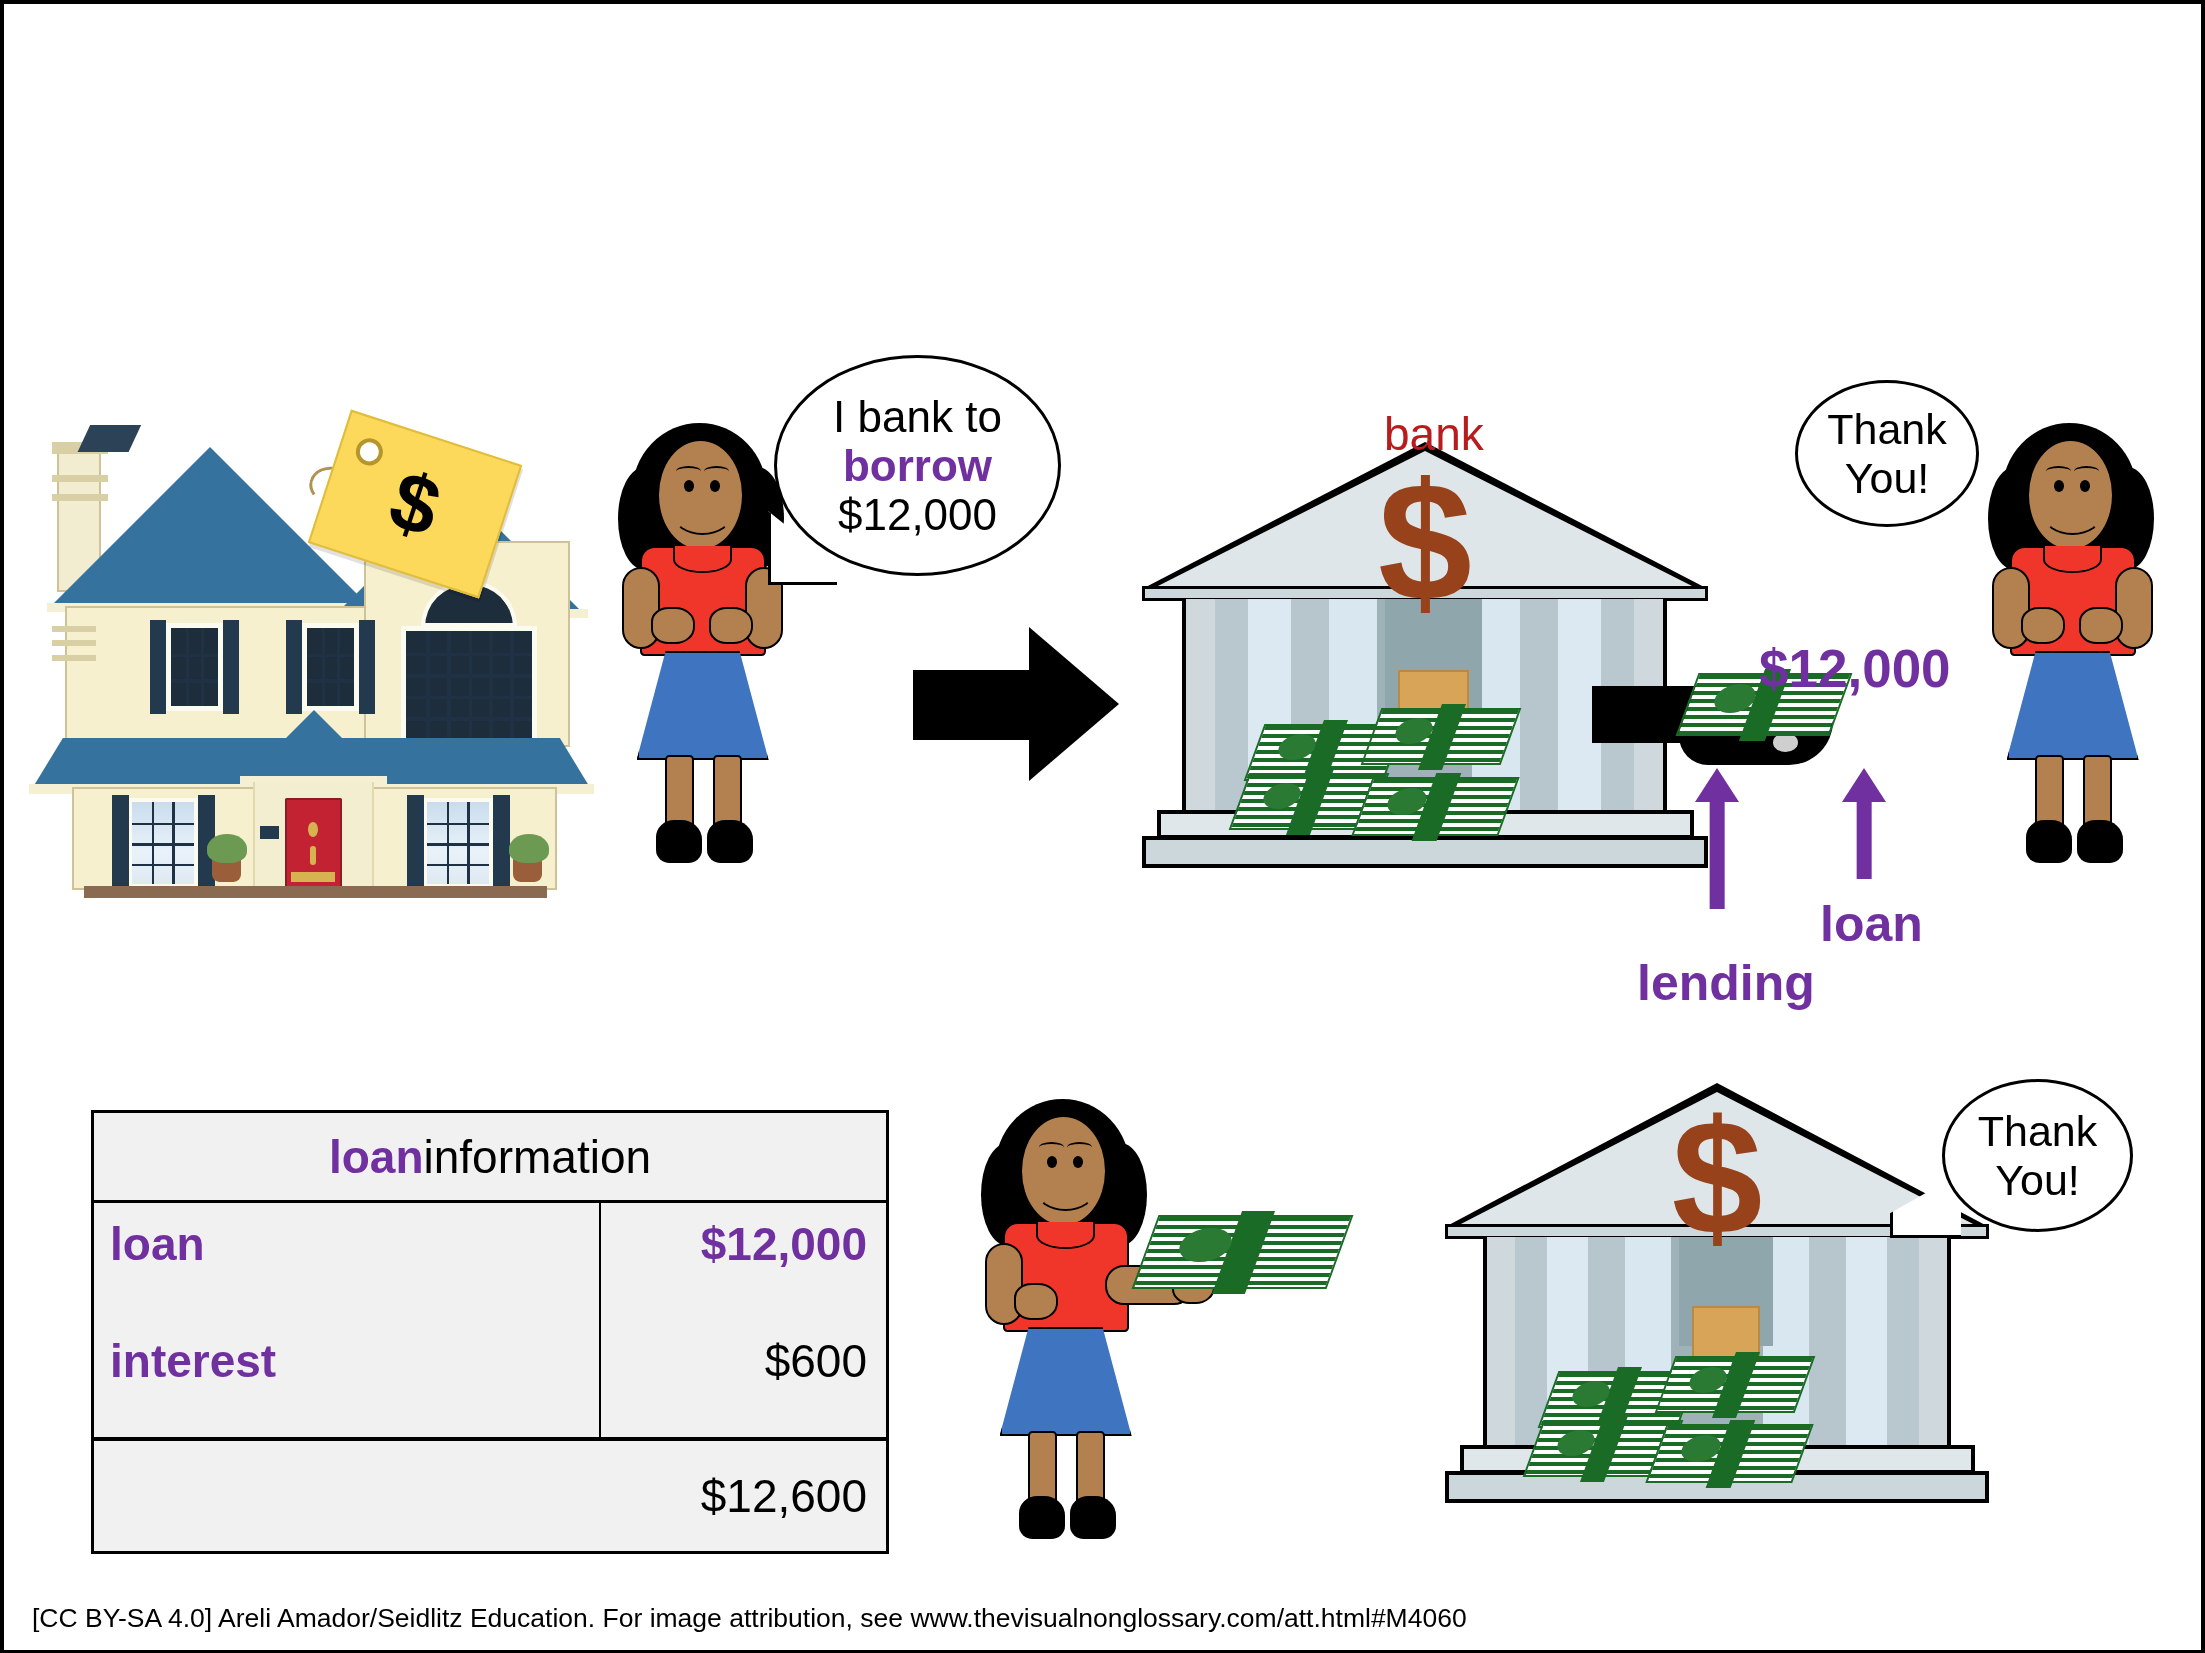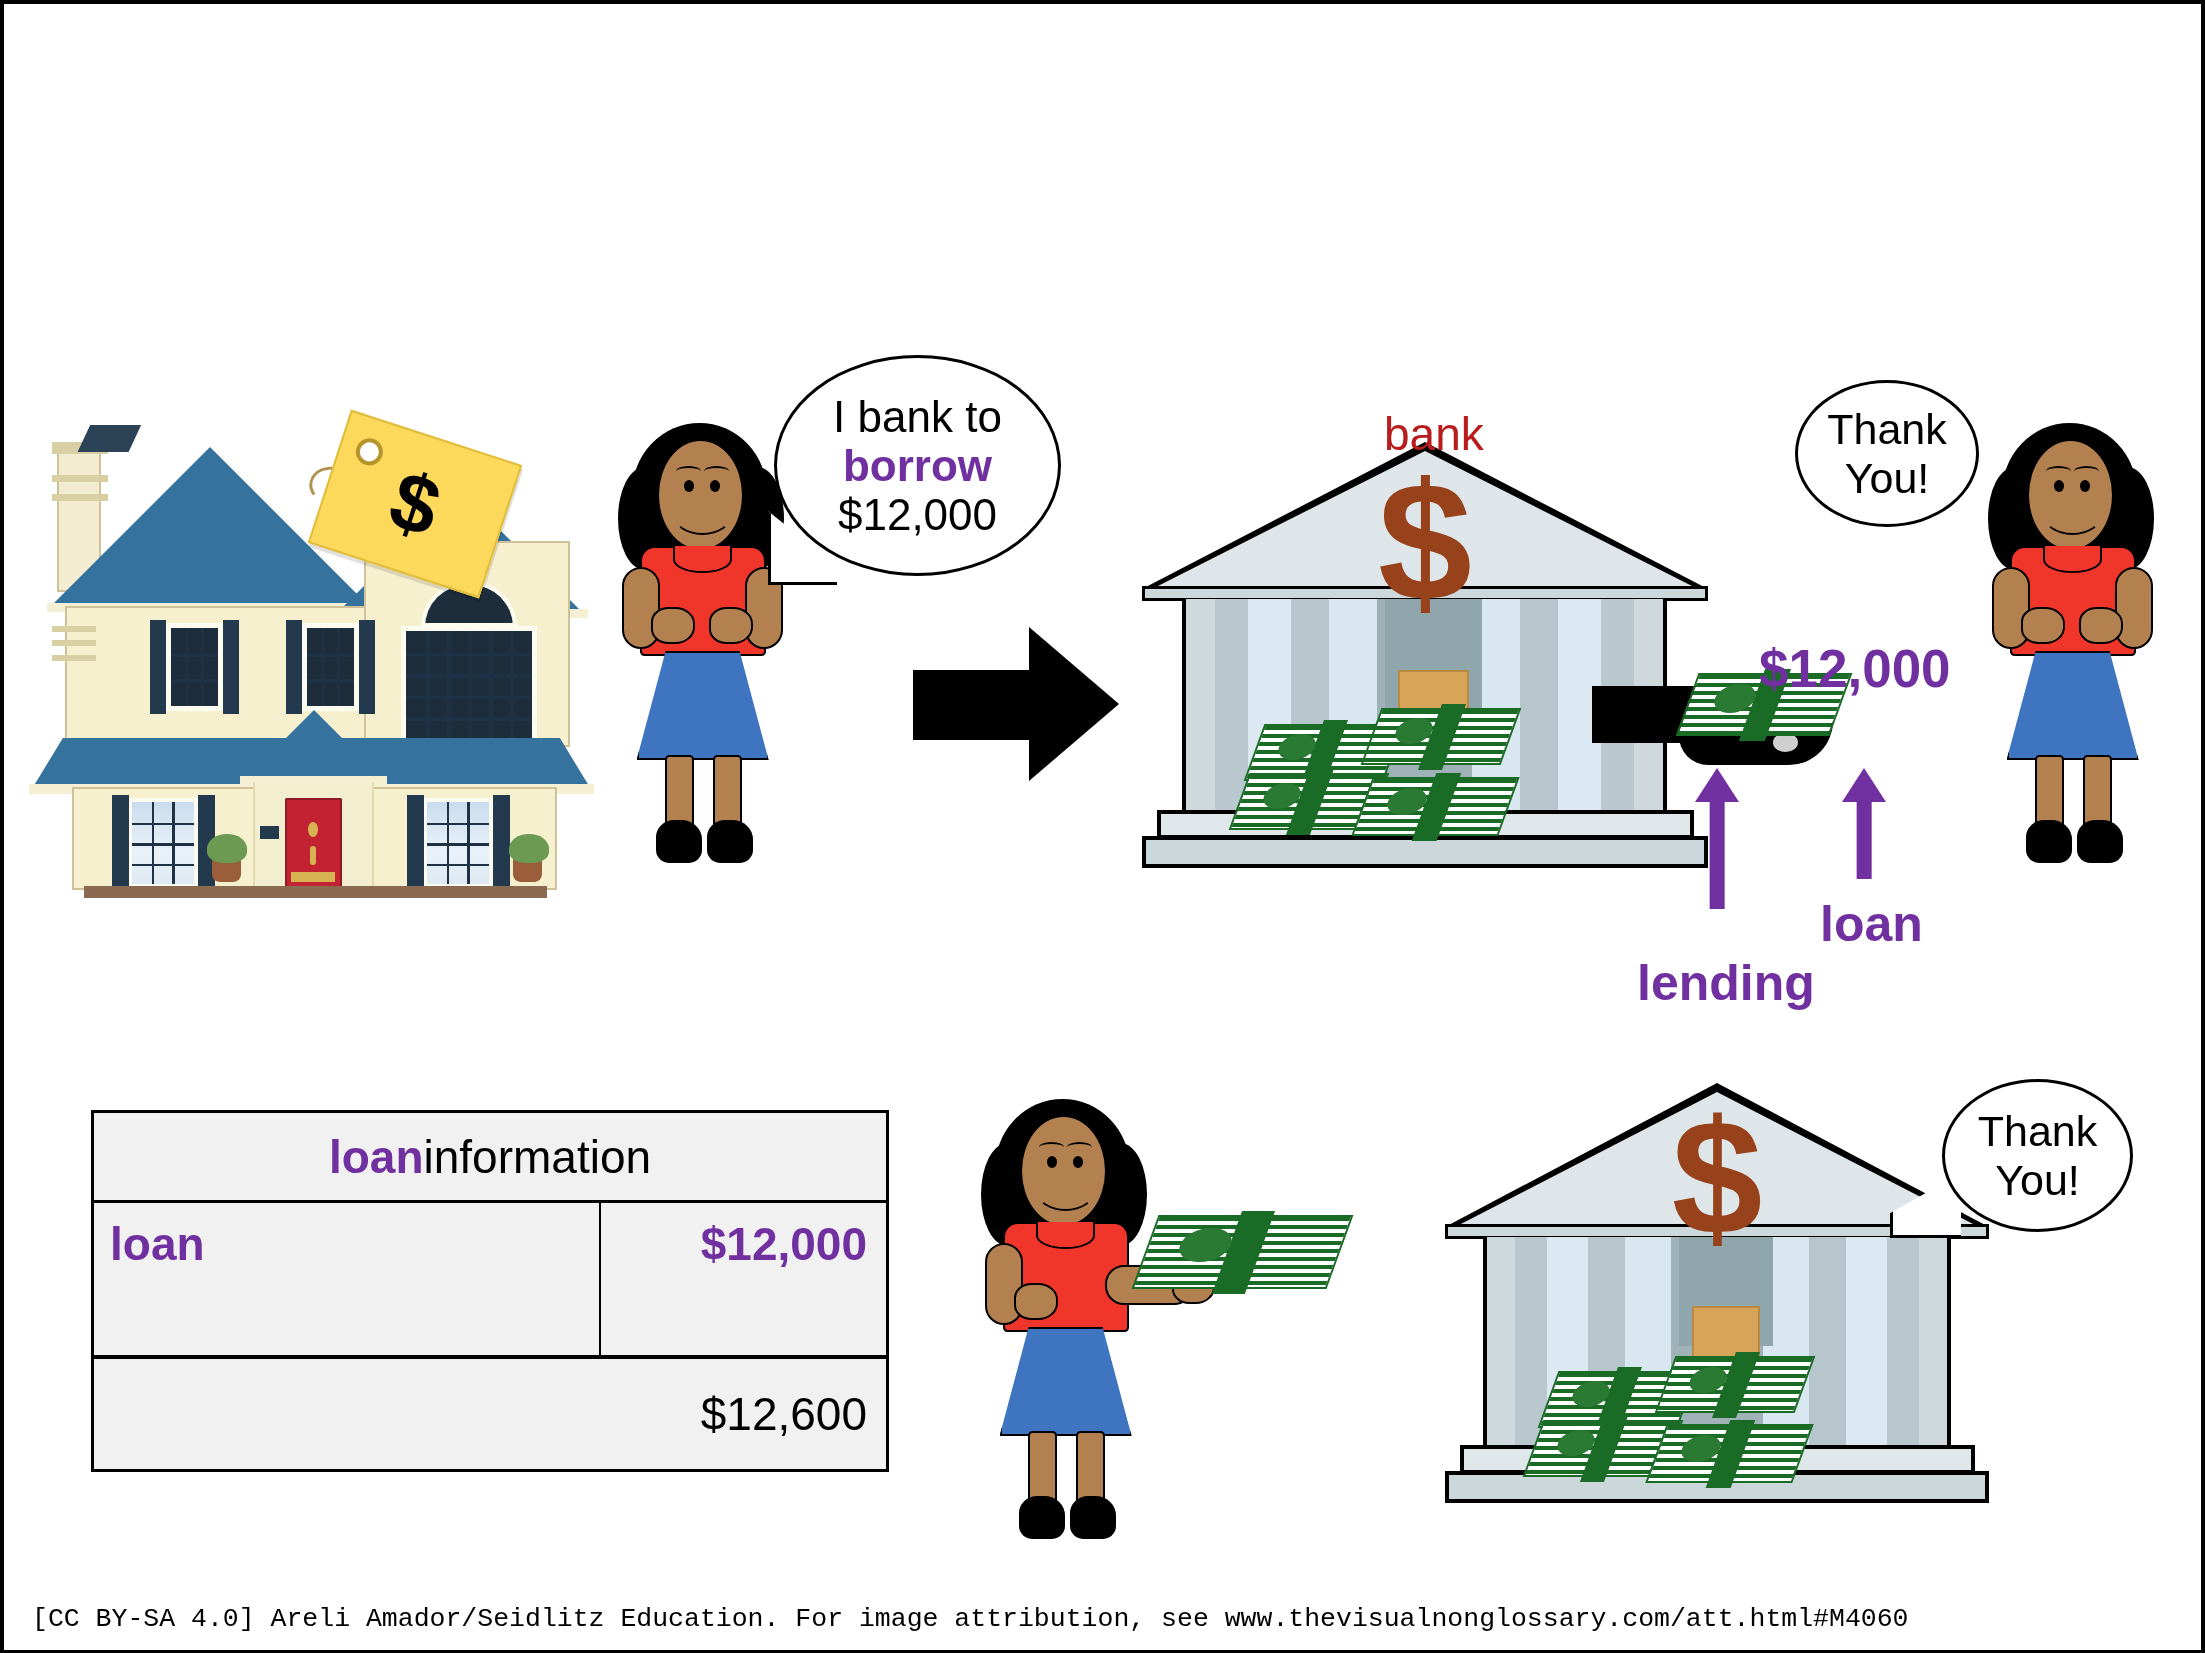--- a/index.html
+++ b/index.html
@@ -166,21 +166,21 @@
   #loan-table .totrow .cell-r{justify-content:flex-end;}
 
   
   .flabel{position:absolute;font-weight:bold;color:#7030A0;white-space:nowrap;z-index:6;}
   .plainlabel{position:absolute;color:#b91c1c;white-space:nowrap;z-index:6;}
 
   
   #footer{
     position:absolute;left:28px;bottom:16px;
     font-size:26.5px;color:#000;white-space:nowrap;
-    font-family:Liberation Mono, monospace;
+    font-family:Liberation Sans, sans-serif;
   }
 </style>
 </head>
 <body>
 
 <div id="page">
 
 
   <div id="house">
 
@@ -463,20 +463,24 @@
     </div>
 
     <div class="midblock">
       <div class="subrow">
         <div class="cell-l purple bold">loan</div>
         <div class="cell-r purple bold">$12,000</div>
       </div>
       <div class="gap">
         <div class="gl"></div>
           <div class="gr"></div>
+      </div>
+      <div class="subrow">
+        <div class="cell-l purple bold">interest</div>
+        <div class="cell-r blk">$600</div>
       </div>
       <div class="gap">
         <div class="gl"></div>
           <div class="gr"></div>
       </div>
     </div>
 
     <div class="trow totrow">
       <div class="cell-r blk">$12,600</div>
     </div>

